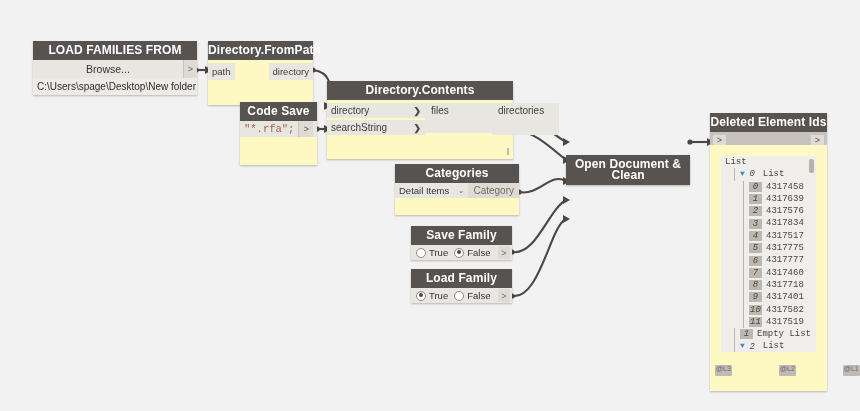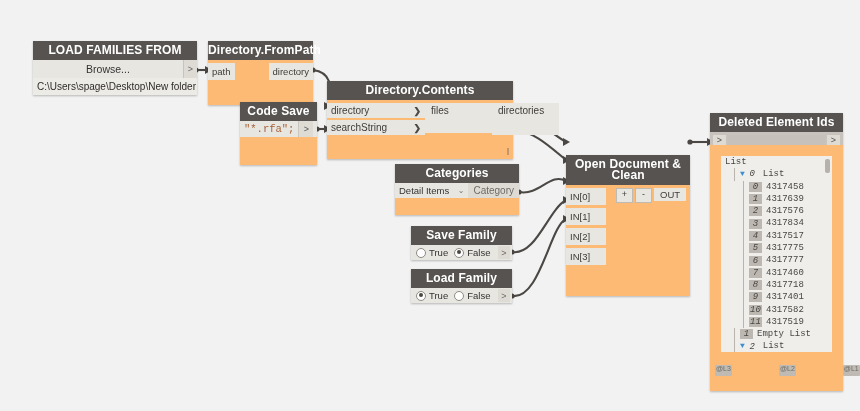--- a/index.html
+++ b/index.html
@@ -12,21 +12,21 @@
   }
   #canvas{position:absolute;left:0;top:0;width:860px;height:411px;}
   svg.wires{position:absolute;left:0;top:0;width:860px;height:411px;pointer-events:none;}
 
   .node{position:absolute;box-shadow:0 1px 2px rgba(0,0,0,.25);}
   .nhdr{
     background:#575350;color:#ffffff;
     font-size:12px;font-weight:bold;text-align:center;
     padding:4px 0 4px 0;line-height:11px;letter-spacing:.1px;
   }
-  .nbody{background:#fdba74;position:relative;}
+  .nbody{background:#fef9c3;position:relative;}
 
   
   .pill{
     background:#e8e6e1;color:#3f3c39;
     font-size:9.5px;line-height:13px;
     padding:2px 4px;white-space:nowrap;
   }
   .pill.out{text-align:right;}
   .row{display:flex;align-items:stretch;}
 
@@ -225,38 +225,23 @@
           <span class="radio"></span>
           <span>False</span>
         </div>
         <div class="arr">&gt;</div>
       </div>
     </div>
   </div>
 
   <div class="node" style="left:566px;top:113px;width:124px;margin-top:42px;">
     <div class="nhdr">Open Document &amp; Clean</div>
-    <div class="nbody" style="height:108px;padding-top:3px;">
-      <div class="opbar" style="padding:0 4px 0 0;">
-        <div style="display:flex;flex-direction:column;">
-          <div class="pill" style="width:32px;margin-bottom:3px;">IN[0]</div>
-          <div class="pill" style="width:32px;margin-bottom:3px;">IN[1]</div>
-          <div class="pill" style="width:32px;margin-bottom:3px;">IN[2]</div>
-          <div class="pill" style="width:32px;">IN[3]</div>
-        </div>
-        <div style="display:flex;margin-left:10px;">
-          <div class="btn">+</div>
-          <div class="btn">-</div>
-        </div>
-        <div class="outbtn">OUT</div>
-      </div>
-    </div>
-  </div>
-
-  <div class="node" style="left:710px;top:113px;width:133px;">
+  </div>
+
+  <div class="node" style="left:710px;top:113px;width:117px;">
     <div class="nhdr">Deleted Element Ids</div>
     <div class="nbody">
       <div class="watchtop">
         <div class="pin">&gt;</div>
         <div class="mid"></div>
         <div class="pin">&gt;</div>
       </div>
       <div class="tree" id="tree">
         <div class="scroll"></div>
       <div class="trow">

